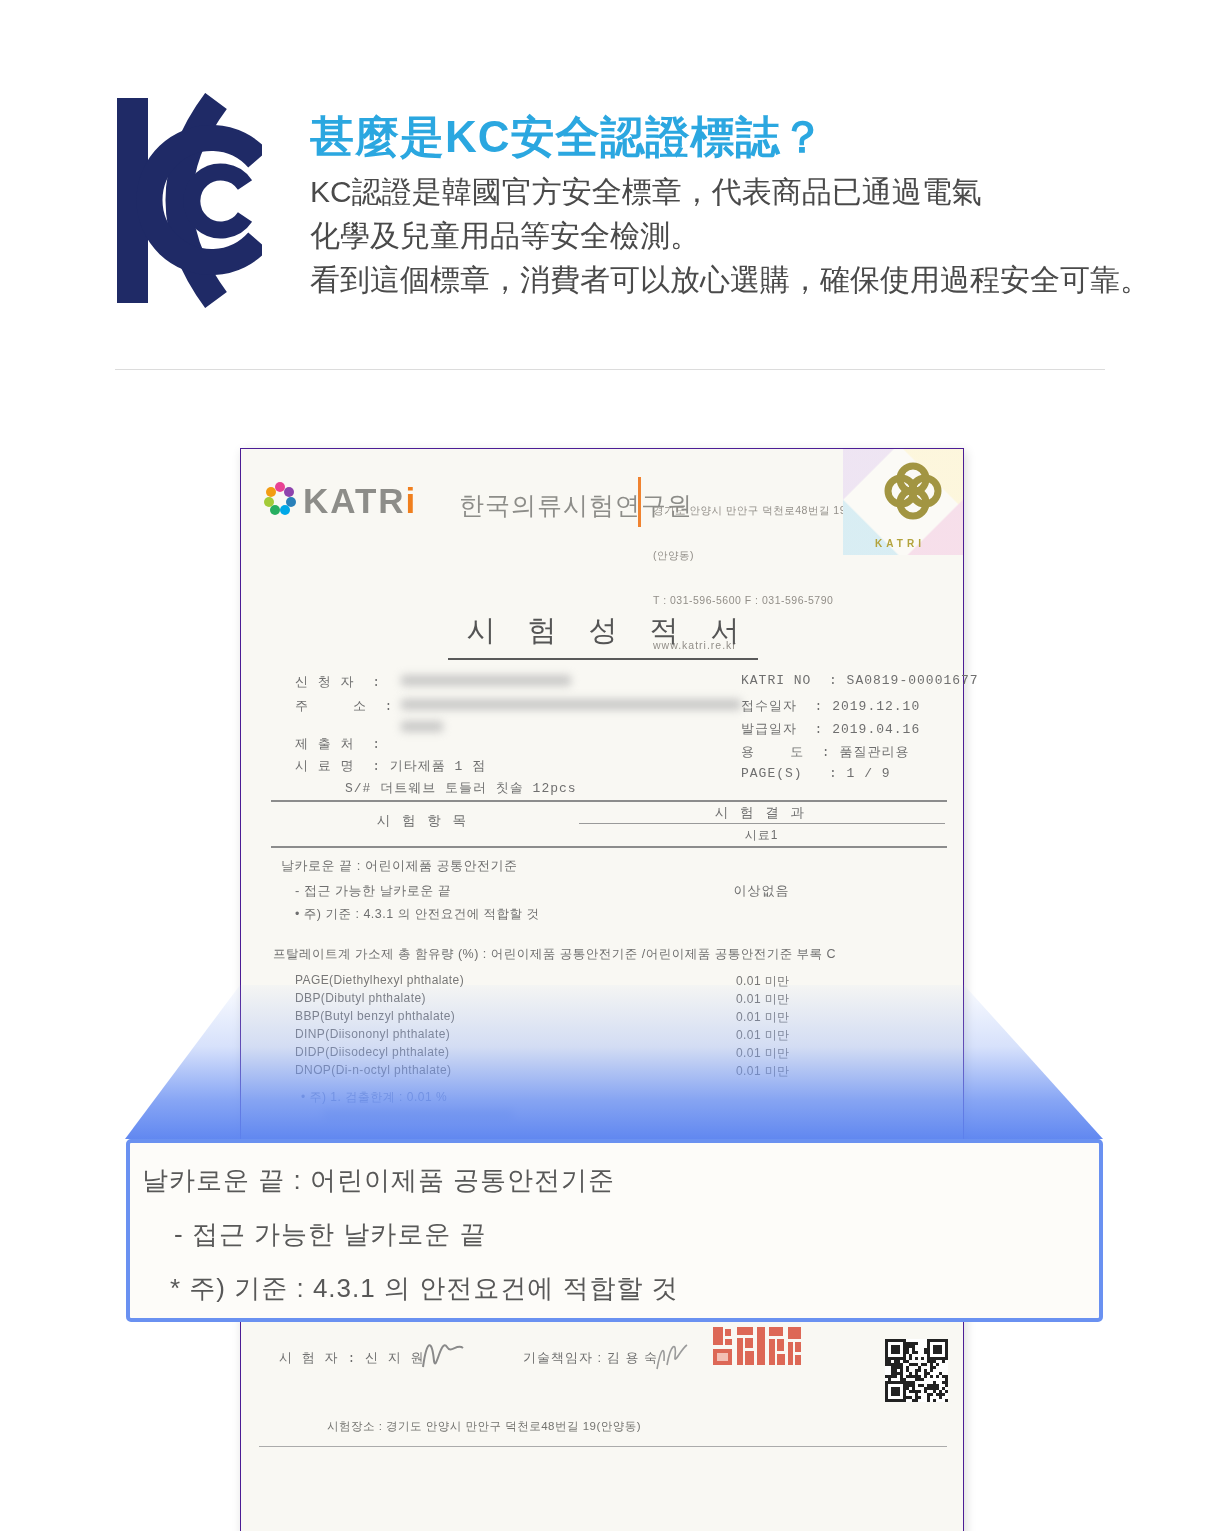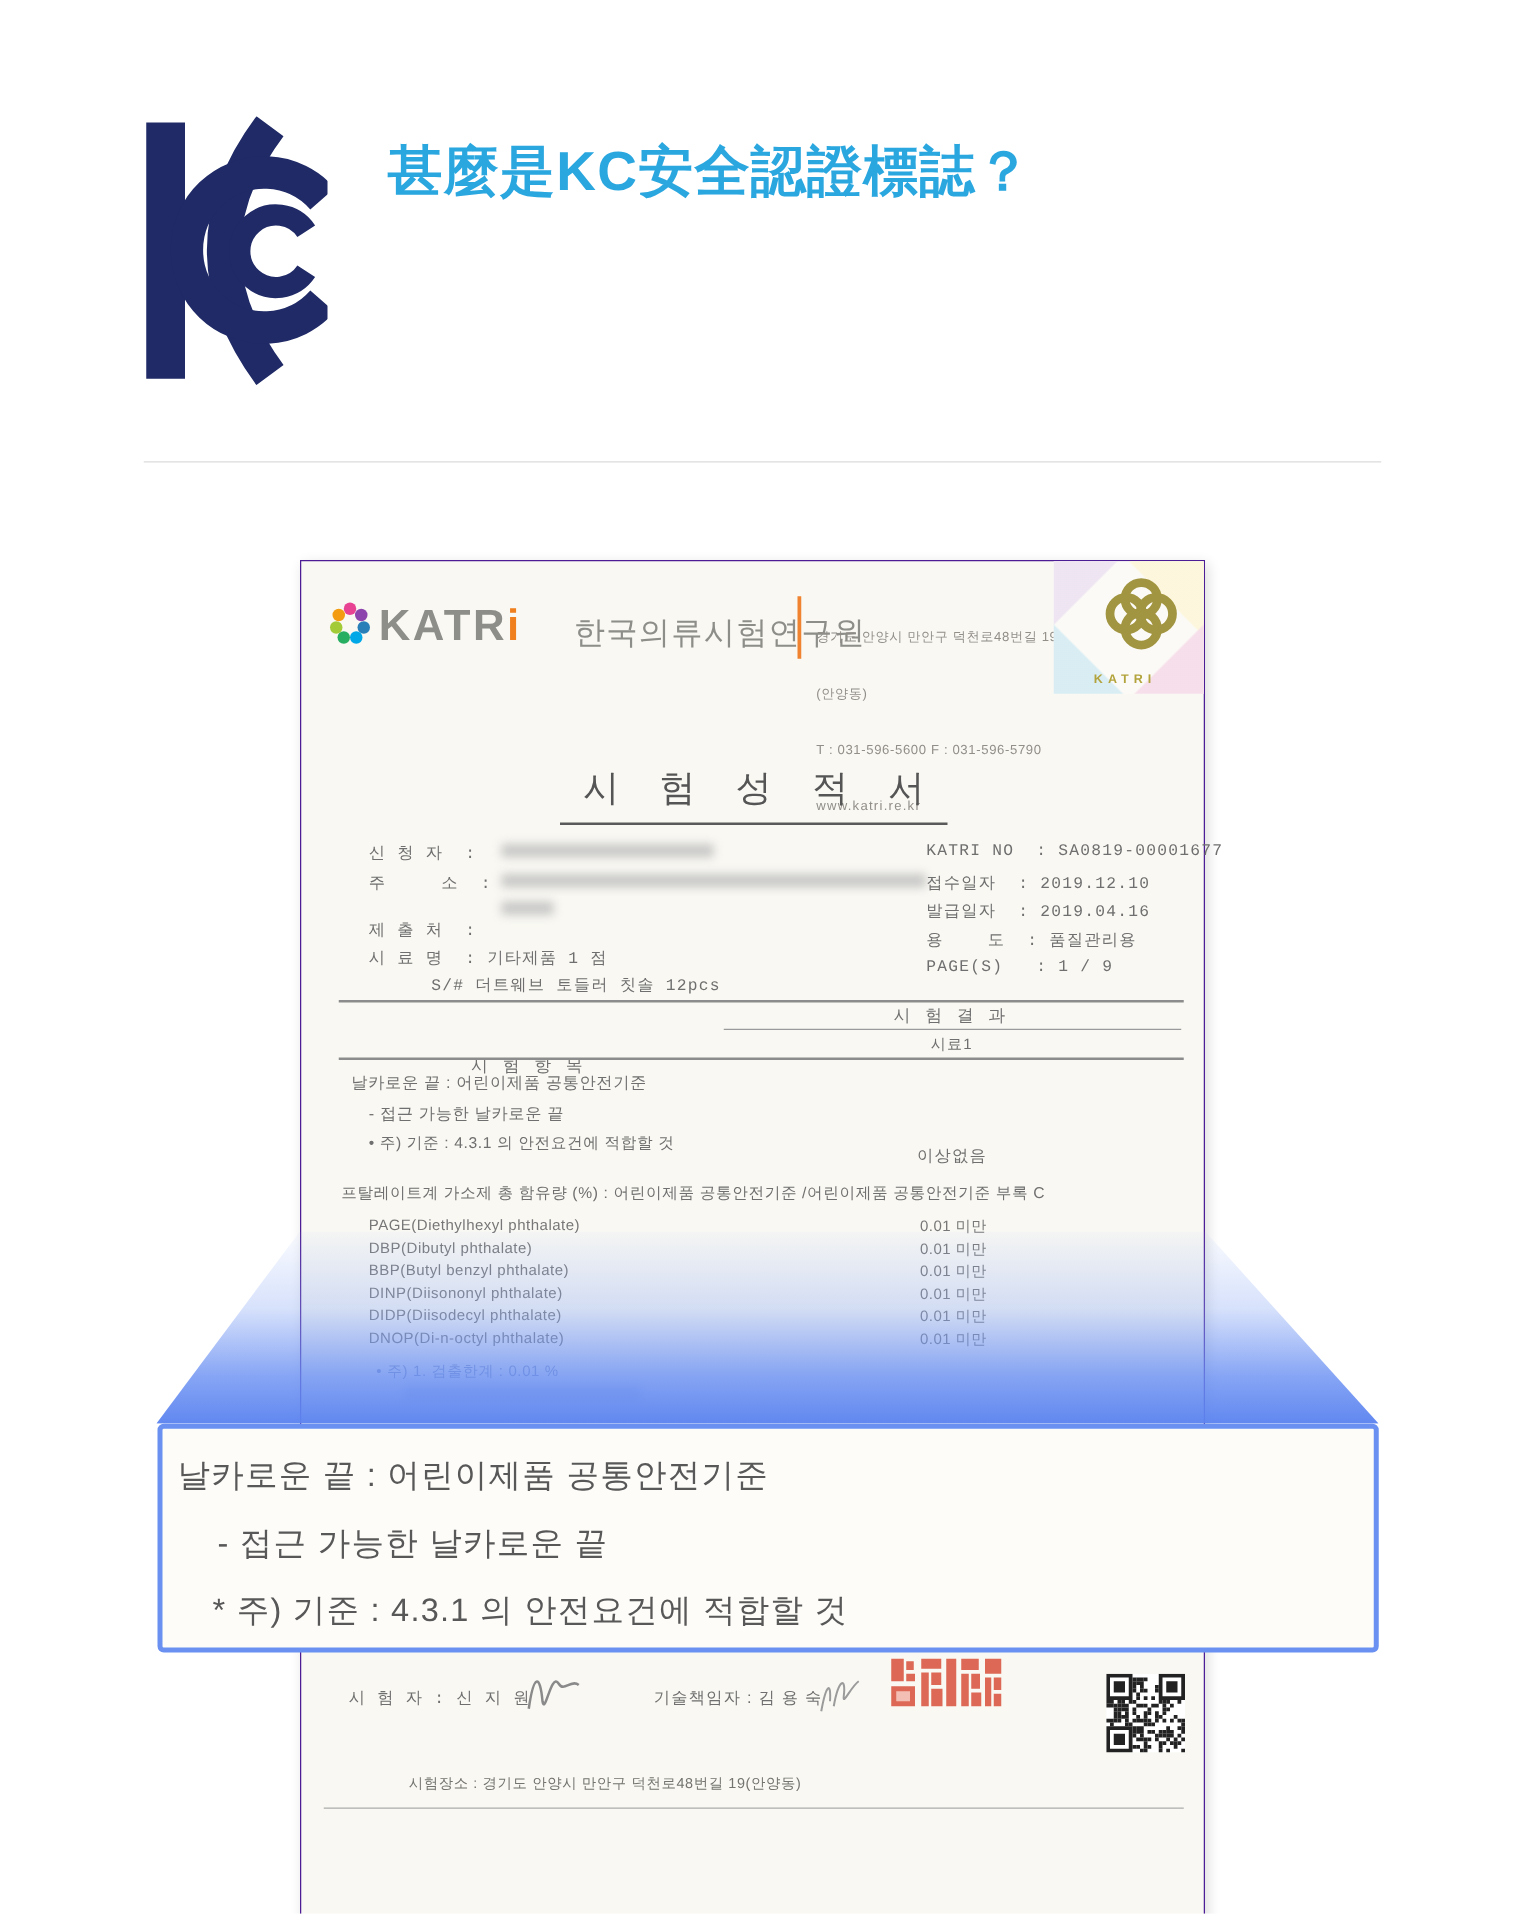--- a/index.html
+++ b/index.html
@@ -82,20 +82,25 @@
 
   <div class="kc-logo">
     <svg width="150" height="215" viewBox="0 0 150 215">
       <rect x="5" y="5" width="31" height="205" fill="#1f2a66"></rect>
       <path d="M104,8 Q30,107 104,207" fill="none" stroke="#1f2a66" stroke-width="27"></path>
       <path d="M146,66 A62,62 0 1 0 146,148" fill="none" stroke="#1f2a66" stroke-width="26"></path>
       <path d="M133,92 A29,29 0 1 0 133,124" fill="none" stroke="#1f2a66" stroke-width="17"></path>
     </svg>
   </div>
   <div class="intro-title">甚麼是KC安全認證標誌？</div>
+  <div class="intro-body">
+    <div>KC認證是韓國官方安全標章，代表商品已通過電氣</div>
+    <div>化學及兒童用品等安全檢測。</div>
+    <div>看到這個標章，消費者可以放心選購，確保使用過程安全可靠。</div>
+  </div>
   <div class="divider"></div>
 
   <div class="doc">
 
     <div class="abs" style="left:20px; top:28px;">
       <svg width="38" height="44" viewBox="0 0 38 44">
         <circle cx="19" cy="10" r="5" fill="#e84393"></circle>
         <circle cx="28" cy="15" r="5" fill="#8e44ad"></circle>
         <circle cx="30" cy="25" r="5" fill="#2980b9"></circle>
         <circle cx="24" cy="33" r="5" fill="#00a8e8"></circle>
@@ -136,29 +141,29 @@
     <div class="fline" style="left:54px; top:308px;">시 료 명  : 기타제품 1 점</div>
     <div class="fline" style="left:104px; top:330px;">S/# 더트웨브 토들러 칫솔 12pcs</div>
 
     <div class="fline" style="left:500px; top:224px;">KATRI NO  : SA0819-00001677</div>
     <div class="fline" style="left:500px; top:248px;">접수일자  : 2019.12.10</div>
     <div class="fline" style="left:500px; top:271px;">발급일자  : 2019.04.16</div>
     <div class="fline" style="left:500px; top:294px;">용    도  : 품질관리용</div>
     <div class="fline" style="left:500px; top:317px;">PAGE(S)   : 1 / 9</div>
 
     <div class="rule-thick" style="left:30px; top:351px; width:676px;"></div>
-    <div class="tbl-h" style="left:30px; top:363px; width:305px;margin-top:32px;">시 험 항 목</div>
+    <div class="tbl-h" style="left:30px; top:363px; width:305px;">시 험 항 목</div>
     <div class="tbl-h" style="left:335px; top:355px; width:371px;">시 험 결 과</div>
     <div class="rule-thin" style="left:338px; top:374px; width:366px;"></div>
     <div class="tbl-h" style="left:335px; top:378px; width:371px; font-size:12px; letter-spacing:1px;">시료1</div>
     <div class="rule-thick" style="left:30px; top:397px; width:676px;"></div>
 
     <div class="row-item" style="left:40px; top:408px;">날카로운 끝 : 어린이제품 공통안전기준</div>
     <div class="row-item" style="left:54px; top:433px;">- 접근 가능한 날카로운 끝</div>
-    <div class="row-result" style="left:335px; top:433px; width:371px;margin-top:34px;">이상없음</div>
+    <div class="row-result" style="left:335px; top:433px; width:371px;">이상없음</div>
     <div class="row-item" style="left:54px; top:457px; font-size:12.5px;">• 주) 기준 : 4.3.1 의 안전요건에 적합할 것</div>
 
     <div class="phth-header" style="left:32px; top:497px;">프탈레이트계 가소제 총 함유량 (%) : 어린이제품 공통안전기준 /어린이제품 공통안전기준 부록 C</div>
     <div class="phth-list">
       <div class="phth-row"><span>PAGE(Diethylhexyl phthalate)</span><span class="val">0.01 미만</span></div>
       <div class="phth-row"><span>DBP(Dibutyl phthalate)</span><span class="val">0.01 미만</span></div>
       <div class="phth-row"><span>BBP(Butyl benzyl phthalate)</span><span class="val">0.01 미만</span></div>
       <div class="phth-row"><span>DINP(Diisononyl phthalate)</span><span class="val">0.01 미만</span></div>
       <div class="phth-row"><span>DIDP(Diisodecyl phthalate)</span><span class="val">0.01 미만</span></div>
       <div class="phth-row"><span>DNOP(Di-n-octyl phthalate)</span><span class="val">0.01 미만</span></div>

